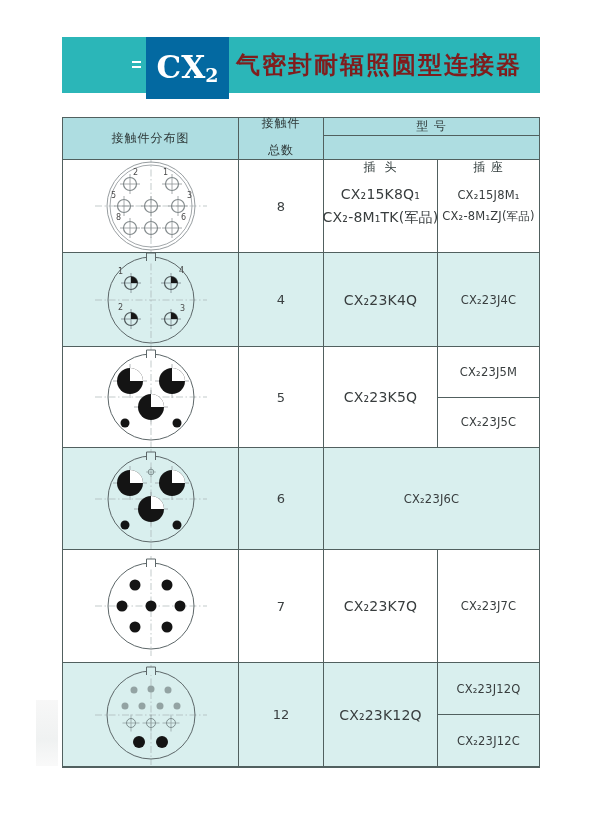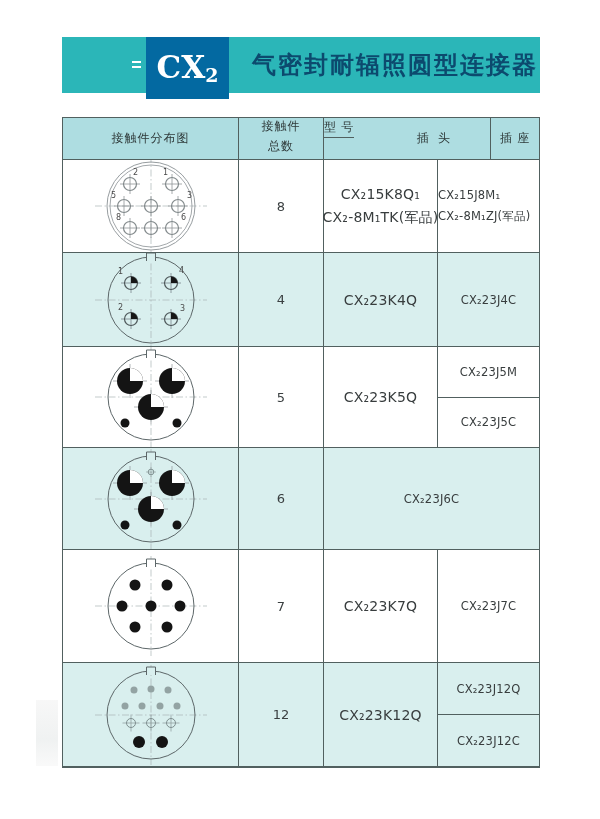--- a/index.html
+++ b/index.html
@@ -9,54 +9,54 @@
   
   .banner{position:absolute;left:62px;top:37px;width:478px;height:56px;background:#2bb6b8;}
   .banner-mark{position:absolute;left:70px;top:24px;width:9px;height:8px;}
   .banner-mark::before,.banner-mark::after{content:"";position:absolute;left:0;width:9px;height:2px;background:#fff;}
   .banner-mark::before{top:0;}
   .banner-mark::after{top:5px;}
   .cxbox{position:absolute;left:84px;top:0;width:83px;height:62px;background:#0369a1;
          display:flex;align-items:center;justify-content:center;}
   .cx{font-family:"DejaVu Serif","Liberation Serif",serif;font-weight:bold;color:#fff;font-size:31px;line-height:1;}
   .cx sub{font-size:19px;line-height:1;vertical-align:-4px;}
-  .btitle{position:absolute;left:190px;top:0;height:56px;display:flex;align-items:center;
-          font-size:24px;font-weight:bold;color:#0c4a6e;letter-spacing:2px;white-space:nowrap;}
+  .btitle{position:absolute;left:174px;top:0;height:56px;display:flex;align-items:center;
+          font-size:24px;font-weight:bold;color:#7f1d1d;letter-spacing:2px;white-space:nowrap;}
 
   
   .tbl{position:absolute;left:62px;top:117px;width:478px;background:#a21caf;
        border:1px solid #51605f;border-bottom-width:2px;box-sizing:border-box;}
   .tbl *{box-sizing:border-box;}
   .thead{display:flex;height:42px;background:#aedde1;border-bottom:1px solid #51605f;
          font-size:12px;color:#2f3a3a;letter-spacing:1px;}
   .h-diagram{width:176px;border-right:1px solid #51605f;display:flex;align-items:center;justify-content:center;}
   .h-count{width:85px;border-right:1px solid #51605f;display:flex;flex-direction:column;
-           align-items:center;justify-content:flex-start;gap:3px;}
-  .h-model{flex:1;display:flex;flex-direction:row;gap:23px;}
+           align-items:center;justify-content:flex-end;gap:10px;}
+  .h-model{flex:1;display:flex;flex-direction:column;gap:23px;}
   .h-model-top{height:20px;border-bottom:1px solid #51605f;display:flex;align-items:center;justify-content:center;}
   .h-model-bottom{flex:1;display:flex;}
   .h-plug{width:114px;border-right:1px solid #51605f;display:flex;align-items:center;justify-content:center;font-family:Liberation Mono, monospace;}
   .h-socket{flex:1;display:flex;align-items:center;justify-content:center;}
 
   .trow{display:flex;border-bottom:1px solid #51605f;background:#fff;}
   .trow.alt{background:#d9efee;}
   .trow:last-child{border-bottom:none;}
   .r0{height:93px}.r1{height:94px}.r2{height:101px}.r3{height:102px}.r4{height:113px}.r5{height:103px}
 
   .c-diagram{width:176px;border-right:1px solid #51605f;display:flex;align-items:center;
              justify-content:center;overflow:hidden;}
   .dg{width:130px;height:104px;flex:none;}
   .c-count{width:85px;border-right:1px solid #51605f;display:flex;align-items:center;justify-content:center;
            font-family:"DejaVu Sans",sans-serif;font-size:13px;color:#3a3f40;}
   .c-plug{width:114px;border-right:1px solid #51605f;display:flex;flex-direction:column;
           align-items:center;justify-content:center;gap:7px;
           font-family:"DejaVu Sans",sans-serif;font-size:14px;color:#383d3e;letter-spacing:.2px;white-space:nowrap;}
   .c-socket{flex:1;display:flex;flex-direction:column;
             font-family:"DejaVu Sans",sans-serif;font-size:11.5px;color:#383d3e;letter-spacing:.2px;white-space:nowrap;}
-  .c-socket.stack{justify-content:center;gap:7px;}
+  .c-socket.stack{align-items:center;justify-content:center;gap:7px;}
   .shalf{flex:1;display:flex;align-items:center;justify-content:center;}
   .shalf.top{border-bottom:1px solid #51605f;}
 
   
   .artifact{position:absolute;left:36px;top:700px;width:22px;height:66px;
             background:linear-gradient(180deg,#f4f4f4,#e9ecec 60%,#f7f7f7);opacity:.7;}
 </style>
 </head>
 <body>
 

